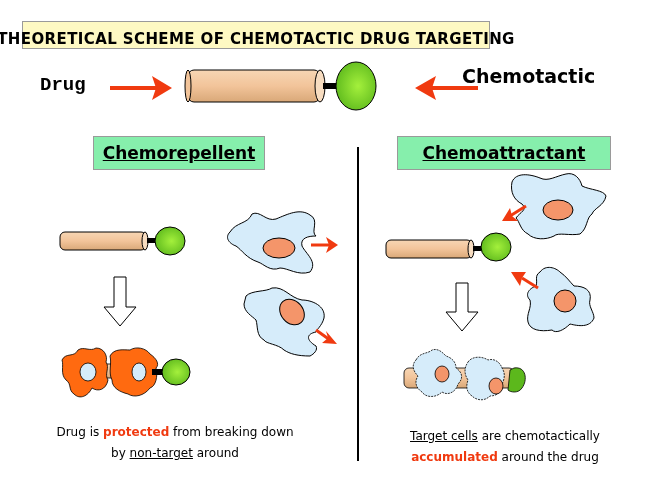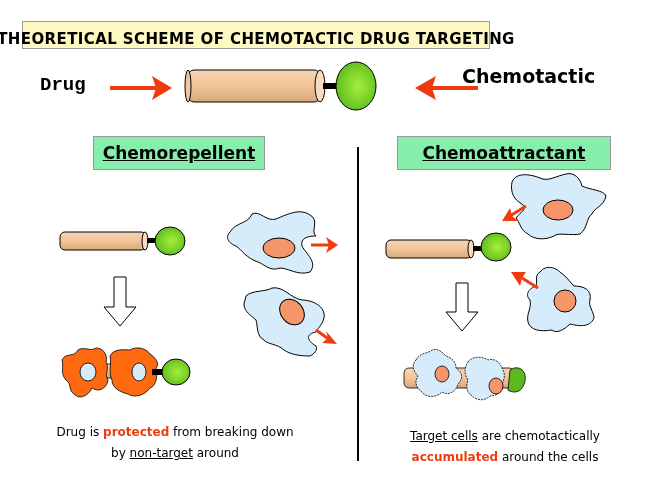--- a/index.html
+++ b/index.html
@@ -136,14 +136,14 @@
   <span>Chemoattractant</span>
 </div>
 
 <div class="abs caption" style="left:20px; top:422px; width:310px;">
   <div><span>Drug is </span><span class="red">protected</span><span> from breaking down</span></div>
   <div><span>by </span><span class="ul">non-target</span><span> around</span></div>
 </div>
 
 <div class="abs caption" style="left:370px; top:426px; width:270px;">
   <div><span class="ul">Target cells</span><span> are chemotactically</span></div>
-  <div><span class="red">accumulated</span><span> around the cells</span></div>
+  <div><span class="red">accumulated</span><span> around the drug</span></div>
 </div>
 
 </body></html>

